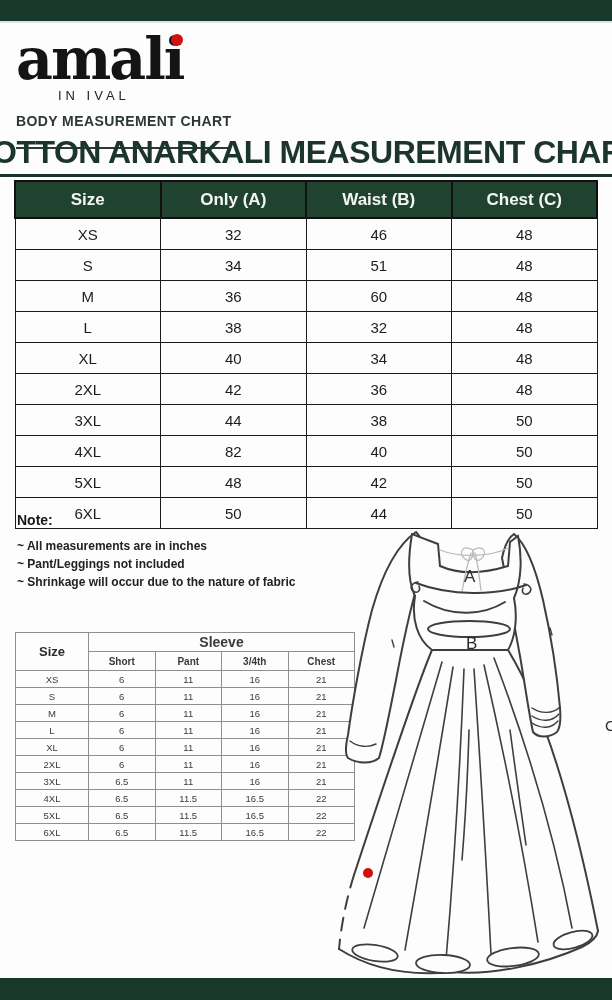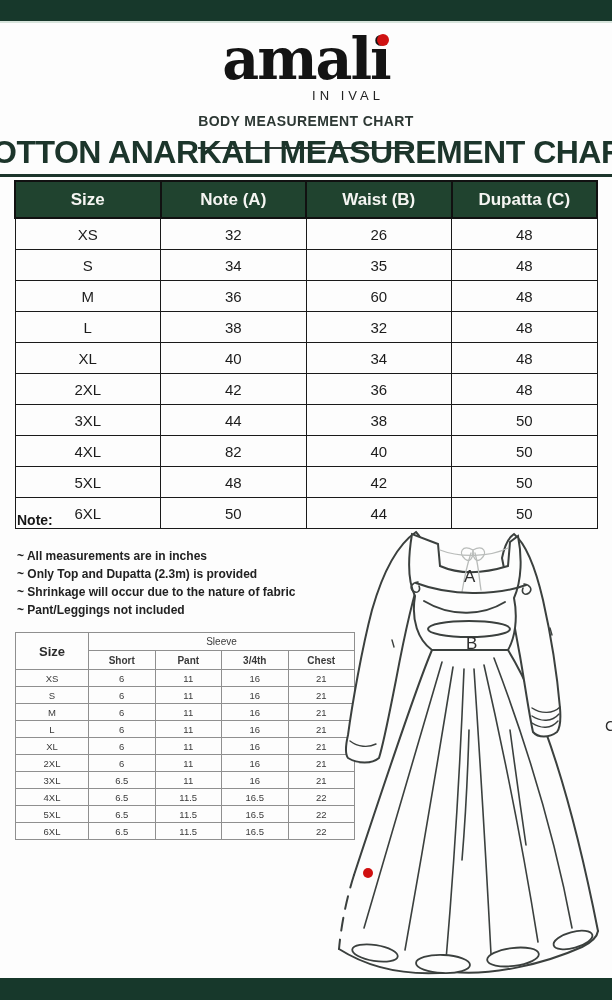--- a/index.html
+++ b/index.html
@@ -6,21 +6,21 @@
   .page{
     position:relative;width:612px;height:1000px;margin:0 auto;
     background:#fdfdfd;overflow:hidden;
     font-family:"Liberation Sans",sans-serif;color:#1a1a1a;
   }
   .bar{position:absolute;left:0;right:0;height:21px;background:#17382b;}
   .bar.top{top:0;border-bottom:2px solid #d7e4dc;}
   .bar.bottom{bottom:0;height:22px;}
 
   
-  .brand{position:absolute;top:30px;left:0;right:0;text-align:center;}
+  .brand{position:absolute;top:30px;left:16px;right:0;}
   .logo-wrap{position:relative;display:inline-block;line-height:1;}
   .logo-text{
     font-family:"DejaVu Serif",serif;font-weight:bold;font-size:57px;
     letter-spacing:-2px;color:#141414;
   }
   .logo-dot{
     position:absolute;top:4px;right:1px;width:12px;height:12px;border-radius:50%;
     background:#cf1212;
   }
   .logo-sub{
@@ -52,31 +52,31 @@
     background:#20432f;color:#f5f5f2;font-size:17px;font-weight:bold;
     height:33px;border:2px solid #111;
   }
   table.main td{
     text-align:center;font-size:15px;color:#1c1c1c;height:28px;
     border:1.6px solid #1a1a1a;background:#fdfdfd;
   }
 
   
   .notes{position:absolute;left:17px;top:512px;width:360px;}
-  .notes .note-label{font-weight:bold;font-size:14px;margin-bottom:19px;color:#171717;}
+  .notes .note-label{font-weight:bold;font-size:14px;margin-bottom:9px;color:#171717;}
   .notes div.note-item{font-size:12px;font-weight:700;color:#222;line-height:1.5;}
 
   
   table.sleeve{
     position:absolute;left:15px;top:632px;width:340px;
     border-collapse:collapse;table-layout:fixed;background:#fdfdfd;
   }
   table.sleeve th,table.sleeve td{border:1px solid #8f8f8f;color:#3a3a3a;}
   table.sleeve th.size-h{font-size:13px;font-weight:bold;width:70px;color:#2c2c2c;}
-  table.sleeve th.group-h{font-size:10px;font-weight:normal;height:15px;}
+  table.sleeve th.group-h{font-size:14px;font-weight:bold;height:15px;}
   table.sleeve th.sub-h{font-size:10px;font-weight:bold;height:16px;text-align:center;}
   table.sleeve td{font-size:9.5px;text-align:center;height:14px;}
   table.sleeve td.size-c{font-size:9.5px;}
 
   
   .dress{position:absolute;left:312px;top:500px;width:300px;height:478px;}
 </style>
 </head>
 <body>
 
@@ -96,36 +96,36 @@
   </div>
 
   <div class="title-row">
     <h1>COTTON ANARKALI MEASUREMENT CHART</h1>
   </div>
 
   <table class="main">
     <thead>
       <tr>
           <th>Size</th>
-          <th>Note (A)</th>
+          <th>Only (A)</th>
           <th>Waist (B)</th>
-          <th>Dupatta (C)</th>
+          <th>Chest (C)</th>
         </tr>
     </thead>
     <tbody>
         <tr>
           <td>XS</td>
           <td>32</td>
-          <td>26</td>
+          <td>46</td>
           <td>48</td>
         </tr>
         <tr>
           <td>S</td>
           <td>34</td>
-          <td>35</td>
+          <td>51</td>
           <td>48</td>
         </tr>
         <tr>
           <td>M</td>
           <td>36</td>
           <td>60</td>
           <td>48</td>
         </tr>
         <tr>
           <td>L</td>
@@ -169,23 +169,22 @@
           <td>44</td>
           <td>50</td>
         </tr>
       </tbody>
   </table>
 
   <div class="notes">
     <div class="note-label">Note:</div>
     <div>
         <div class="note-item">~ All measurements are in inches</div>
-        <div class="note-item">~ Only Top and Dupatta (2.3m) is provided</div>
+        <div class="note-item">~ Pant/Leggings not included</div>
         <div class="note-item">~ Shrinkage will occur due to the nature of fabric</div>
-        <div class="note-item">~ Pant/Leggings not included</div>
       </div>
   </div>
 
   <table class="sleeve">
     <thead>
       <tr>
         <th class="size-h" rowspan="2">Size</th>
         <th class="group-h" colspan="4">Sleeve</th>
       </tr>
       <tr>

